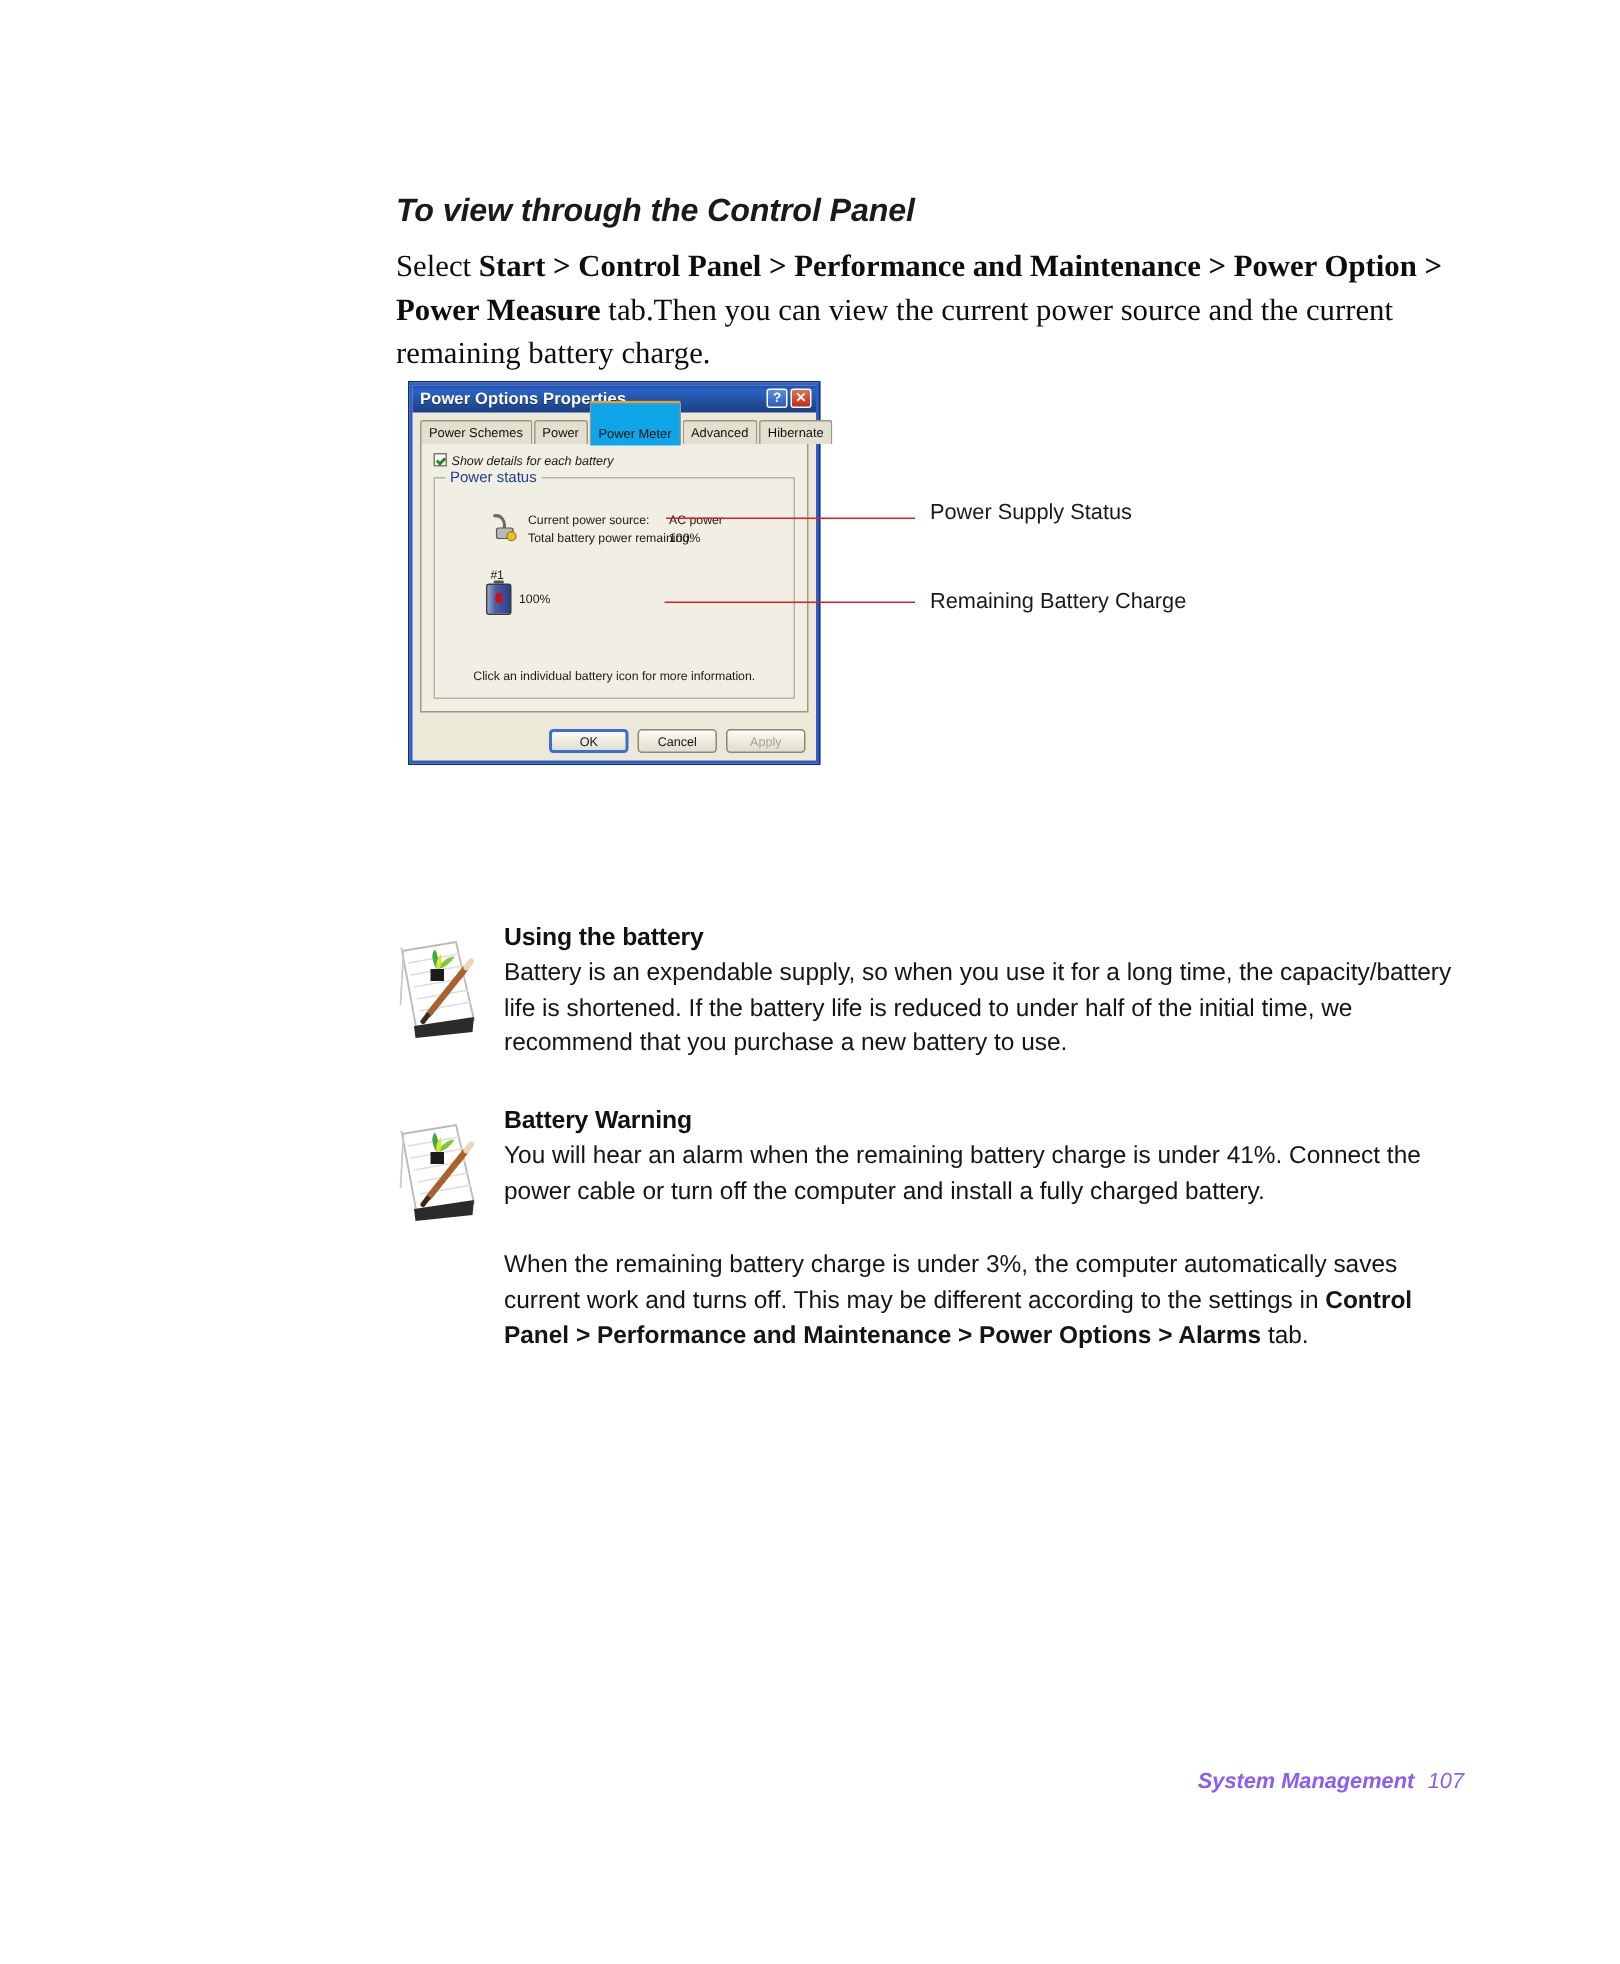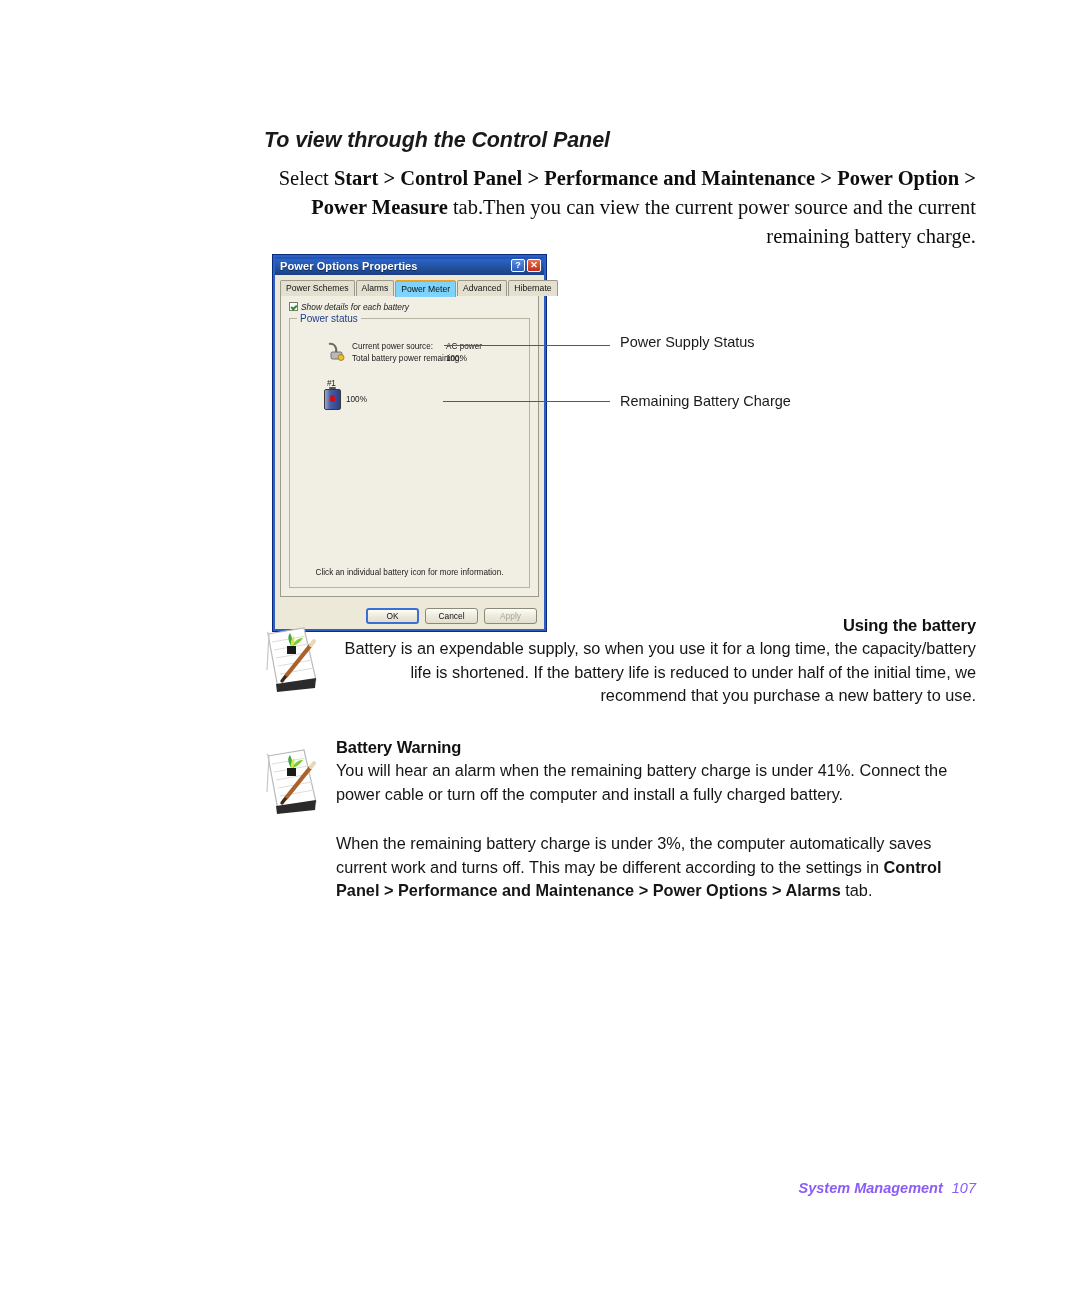--- a/index.html
+++ b/index.html
@@ -33,31 +33,30 @@
   
   .intro {
     position: absolute;
     left: 264px;
     top: 164px;
     width: 712px;
     font-family: "Liberation Serif", serif;
     font-size: 20.5px;
     line-height: 29px;
     color: #0d0d0d;
-    text-align: right;
   }
   .intro b { font-weight: bold; }
 
   
   .dialog {
     position: absolute;
     left: 272px;
     top: 254px;
     width: 275px;
-    height: 378px;
+    height: 256px;
     background: #ece9d8;
     border: 1px solid #0a2a7a;
     box-sizing: border-box;
     font-family: "Liberation Sans", sans-serif;
   }
   .dlg-frame {
     position: absolute;
     left: 0; top: 0; right: 0; bottom: 0;
     border: 2px solid #2f5fc4;
     box-sizing: border-box;
@@ -122,23 +121,23 @@
     padding: 2px 5px 2px 5px;
     border: 1px solid #9a9a8a;
     border-bottom: none;
     background: #e4e0cf;
     margin-right: 1px;
     border-radius: 2px 2px 0 0;
     white-space: nowrap;
     line-height: 1.25;
   }
   .tab.active {
-    background: #7dd3fc;
+    background: #0ea5e9;
     border-top: 2px solid #f0a024;
-    padding-top: 2px;
+    padding-top: 15px;
     margin-bottom: -1px;
     position: relative;
     z-index: 3;
     font-weight: normal;
   }
 
   
   .tabpage {
     position: absolute;
     left: 7px;
@@ -367,21 +366,21 @@
   <div class="titlebar">
     <span class="titlebar-text">Power Options Properties</span>
     <div class="title-btns">
       <div class="tbtn help">?</div>
       <div class="tbtn close">✕</div>
     </div>
   </div>
 
   <div class="tabstrip">
     <div class="tab">Power Schemes</div>
-    <div class="tab">Alarms</div>
+    <div class="tab">Power</div>
     <div class="tab active">Power Meter</div>
     <div class="tab">Advanced</div>
     <div class="tab">Hibernate</div>
   </div>
 
   <div class="tabpage">
     <div class="chkrow">
       <span class="chkbox"></span>
       <span class="chklabel">Show details for each battery</span>
     </div>
@@ -426,21 +425,21 @@
     <div class="dbtn disabled">Apply</div>
   </div>
 </div>
 
 <div class="callout-line" style="left:444px; top:345px; width:166px;"></div>
 <div class="callout-label" style="left:620px; top:334px;">Power Supply Status</div>
 
 <div class="callout-line" style="left:443px; top:401px; width:167px;"></div>
 <div class="callout-label" style="left:620px; top:393px;">Remaining Battery Charge</div>
 
-<div class="note" style="top:616px;text-align:right;">
+<div class="note" style="top:616px;">
   <div class="note-icon">
     <svg viewBox="0 0 66 78" width="66" height="78">
       <path d="M10 16 L46 10 L58 62 L20 70 Z" fill="#ffffff" stroke="#b9b9b9" stroke-width="1.2"></path>
       <path d="M14 24 L48 18" stroke="#dddddd" stroke-width="1"></path>
       <path d="M16 32 L50 26" stroke="#dddddd" stroke-width="1"></path>
       <path d="M18 40 L52 34" stroke="#dddddd" stroke-width="1"></path>
       <path d="M20 48 L54 42" stroke="#dddddd" stroke-width="1"></path>
       <path d="M22 56 L56 50" stroke="#dddddd" stroke-width="1"></path>
       <path d="M18 66 L58 60 L57 70 L19 74 Z" fill="#2b2b2b"></path>
       <path d="M9 14 L11 16 L9 52" stroke="#c8c8c8" stroke-width="1.2" fill="none"></path>

